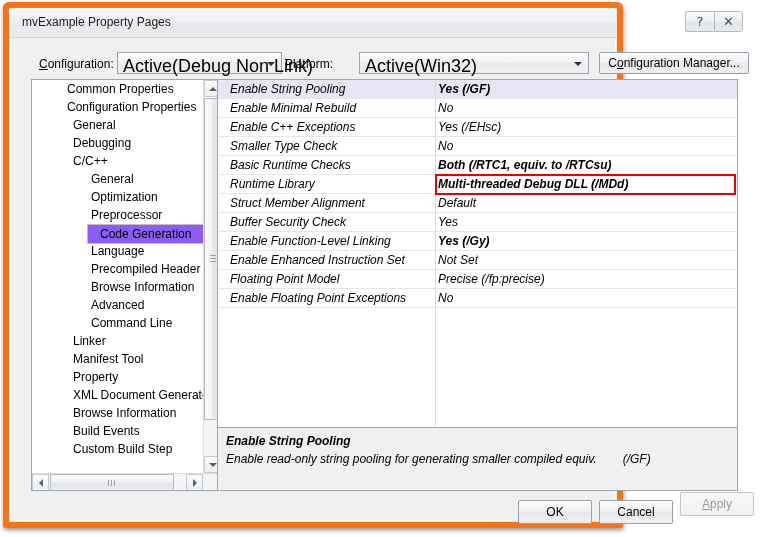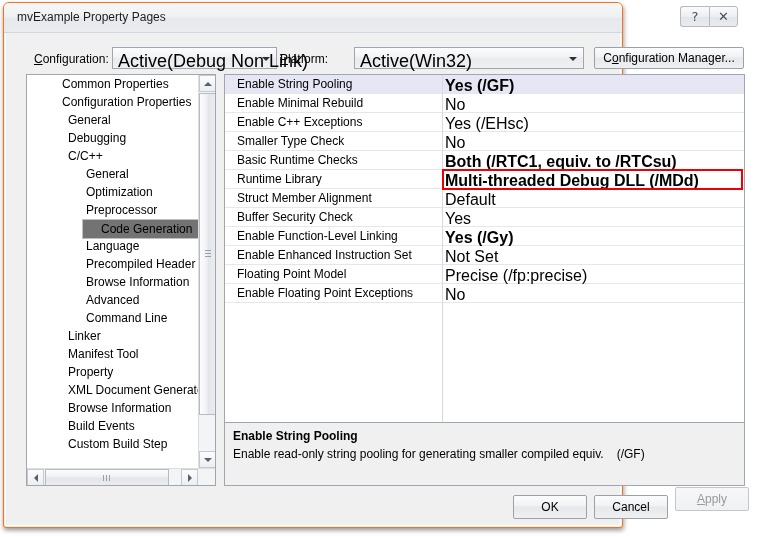--- a/index.html
+++ b/index.html
@@ -17,21 +17,21 @@
     overflow: hidden;
     position: relative;
   }
 
   
   #window {
     position: absolute;
     left: 3px; top: 2px;
     width: 620px; height: 526px;
     background: #f0f0f0;
-    border: 1px solid #f97316;
+    border: 6px solid #f97316;
     border-radius: 6px 6px 3px 3px;
     box-shadow: 0 2px 4px rgba(0,0,0,0.30), 2px 3px 5px rgba(0,0,0,0.14);
     box-sizing: border-box;
   }
   #window-inner-edge {
     position: absolute;
     left: 1px; top: 1px; right: 1px; bottom: 1px;
     border: 1px solid #ffffff;
     border-radius: 5px 5px 2px 2px;
     pointer-events: none;
@@ -155,23 +155,23 @@
     cursor: default;
   }
   .tree-item.lvl1 { padding-left: 32px; }
   .tree-item.lvl2 { padding-left: 38px; }
   .tree-item.lvl3 { padding-left: 56px; }
   .tree-item .label-box {
     display: inline-block;
     padding: 0 3px;
   }
   .tree-item.selected .label-box {
-    background: #737373;
+    background: #8b5cf6;
     border: 1px solid #c0c0c0;
-    padding: 0 18px;
+    padding: 0 12px;
     margin: 0 -1px;
   }
 
   
   .sb-vert {
     position: absolute;
     right: 0; top: 0;
     width: 17px; height: 100%;
     background: #f3f4f6;
     border-left: 1px solid #dcdee2;
@@ -242,26 +242,27 @@
     left: 50%; top: 50%;
     margin: -3px 0 0 -4px;
     width: 8px; height: 6px;
     background: repeating-linear-gradient(to right,
       #9aa0a8 0px, #9aa0a8 1px, transparent 1px, transparent 3px);
   }
 
   
   #right-panel {
     position: absolute;
-    left: 220px; top: 71px;
+    left: 208px; top: 71px;
     width: 521px; height: 412px;
     background: #0f766e;
     border: 1px solid #9fa6b0;
     box-sizing: border-box;
     overflow: hidden;
+    font-style: italic;
   }
   #grid-area {
     position: absolute;
     left: 0; top: 0;
     width: 100%; height: 348px;
     background: #ffffff;
     overflow: hidden;
   }
   #grid-rows { position: absolute; left: 0; top: 0; right: 0; }
   .grid-row {
@@ -275,21 +276,21 @@
   .grid-row .cell-name {
     position: absolute;
     left: 12px; top: 2px;
     font-size: 12px;
     color: #000;
     white-space: nowrap;
   }
   .grid-row .cell-value {
     position: absolute;
     left: 220px; top: 2px;
-    font-size: 16px;
+    font-size: 12px;
     color: #000;
     white-space: nowrap;
   }
   .grid-row .cell-value.bold { font-weight: bold; }
   #col-divider {
     position: absolute;
     left: 217px; top: 0;
     width: 1px; height: 348px;
     background: #d7dae4;
   }
@@ -321,21 +322,21 @@
   }
   #desc-body {
     position: absolute;
     left: 8px; top: 24px;
     font-size: 12px;
     color: #000;
     white-space: nowrap;
   }
   #desc-switch {
     display: inline-block;
-    margin-left: 13px;
+    margin-left: 26px;
   }
 
   
   #ok-btn     { left: 509px; top: 492px; width: 74px; height: 24px; line-height: 22px; }
   #cancel-btn { left: 590px; top: 492px; width: 74px; height: 24px; line-height: 22px; }
   #apply-btn  { left: 671px; top: 476px; width: 74px; height: 24px; line-height: 22px;
                 color: #9a9a9a;
                 background: linear-gradient(to bottom, #f7f7f8 0%, #f0f1f2 100%);
                 border-color: #c3c7cd; margin-top: 8px; }
 </style>

